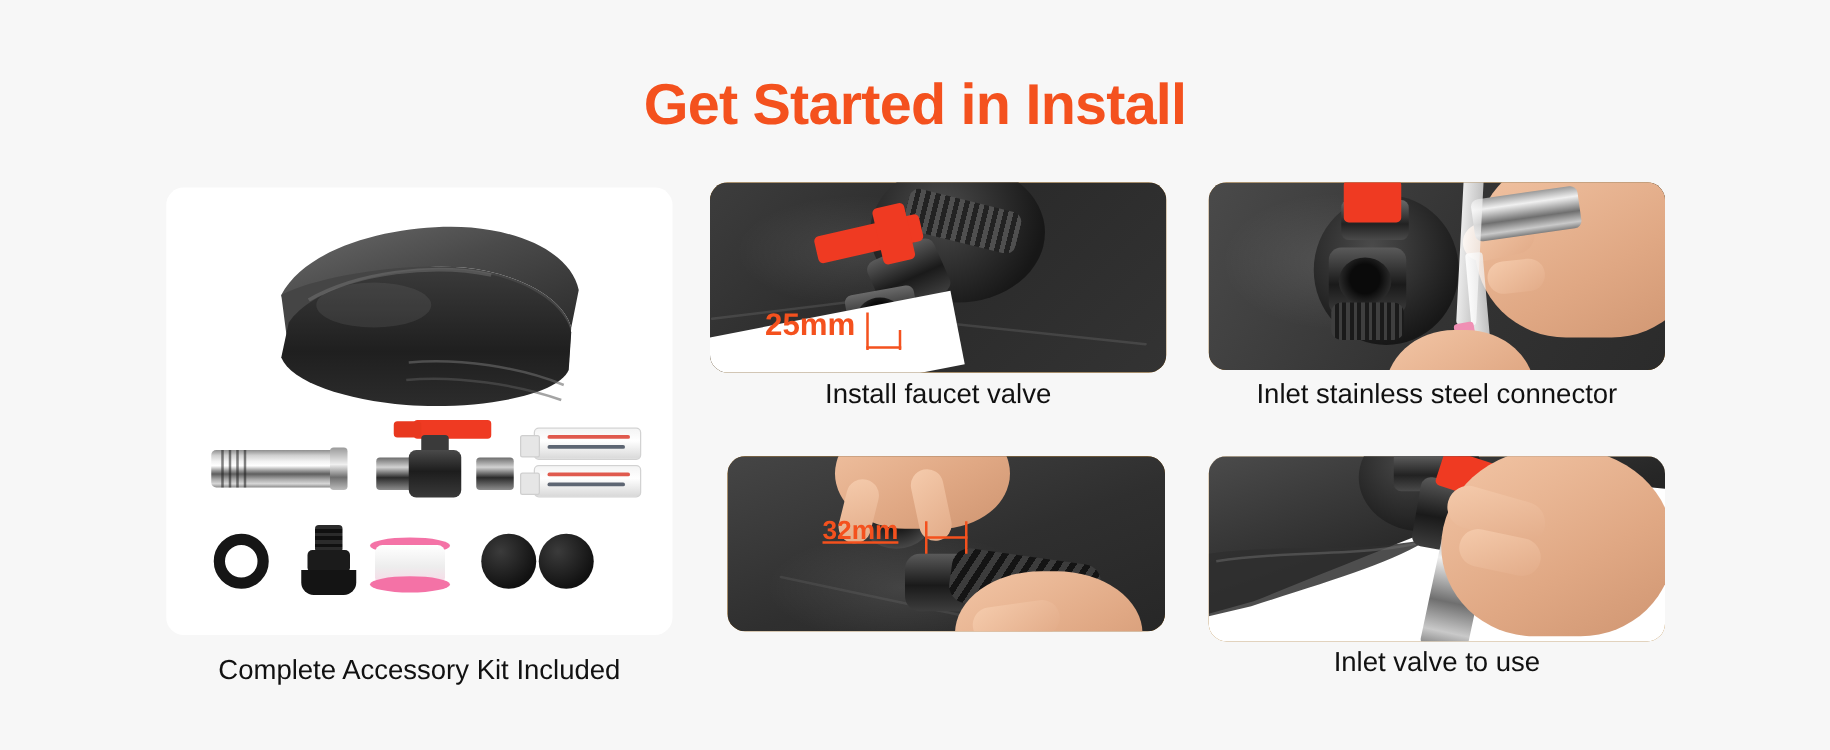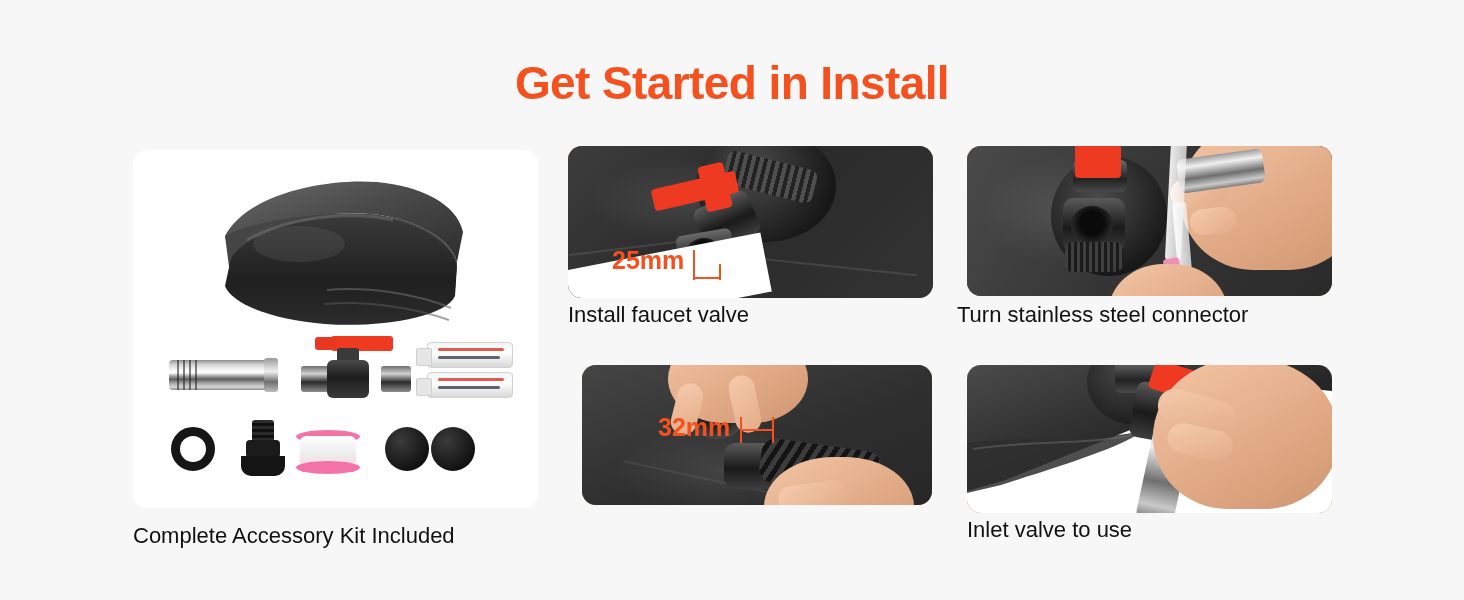--- a/index.html
+++ b/index.html
@@ -24,21 +24,21 @@
   .card {
     position: absolute;
     border-radius: 14px;
     overflow: hidden;
   }
   .kit-card { background: #ffffff; }
   .photo-card { background: #a16207; padding-left: 20px; }
 
   .caption {
     position: absolute;
-    text-align: left;
+    text-align: center;
     color: #111111;
     font-size: 22px;
     line-height: 29px;
     font-family: "Liberation Sans", sans-serif;
   }
   .caption .sub { display: block; }
 
   
   .bladder {
     position: absolute; left: 74px; top: 28px; width: 262px; height: 150px;
@@ -325,40 +325,40 @@
       <div class="finger" style="right:104px; top:30px; width:58px; height:30px; transform:rotate(-12deg);"></div>
       <div class="finger" style="right:96px; top:62px; width:46px; height:26px; transform:rotate(-6deg);"></div>
       <div class="steel-tube" style="right:68px; top:8px; width:86px; height:34px; transform:rotate(-8deg);"></div>
       <div class="tape-strip" style="right:148px; top:-6px; width:16px; height:120px; transform:rotate(3deg);"></div>
       <div class="tape-strip" style="right:142px; top:56px; width:14px; height:92px; transform:rotate(-5deg);"></div>
       <div class="tape-pink" style="right:150px; top:112px; width:16px; height:40px; transform:rotate(-10deg);"></div>
       <div class="hand" style="right:104px; bottom:-64px; width:120px; height:96px;"></div>
     </div>
   </div>
   <div class="caption" style="left:957px; top:300px; width:385px;">
-    <span>Turn stainless steel connector</span>
+    <span>Inlet stainless steel connector</span>
   </div>
 
   <div class="card photo-card" style="left:582px; top:365px; width:350px; height:140px;">
     <div class="scene bg-dark3">
       <div class="sheen" style="left:30px; top:60px; width:220px; height:90px;"></div>
       <div class="crease" style="left:40px; top:112px; width:160px; transform:rotate(12deg); background:rgba(255,255,255,.07);"></div>
 
       <div class="hole" style="left:104px; top:16px; width:62px; height:58px;
            background: radial-gradient(circle at 50% 45%, #0d0d0d 28%, #6e6e6e 100%);"></div>
       <div class="hand" style="left:86px; top:-34px; width:140px; height:92px;"></div>
       <div class="finger" style="left:92px; top:18px; width:26px; height:52px; transform:rotate(14deg);"></div>
       <div class="finger" style="left:150px; top:10px; width:26px; height:58px; transform:rotate(-12deg);"></div>
 
       <div class="pipe" style="left:142px; top:78px; width:58px; height:46px; border-radius:12px;"></div>
       <div class="hose" style="left:178px; top:80px; width:120px; height:44px; transform:rotate(8deg);"></div>
       <div class="hand" style="left:182px; bottom:-48px; width:150px; height:96px;"></div>
       <div class="finger" style="left:196px; bottom:-6px; width:70px; height:28px; transform:rotate(-8deg);"></div>
 
-      <span class="dim-label" style="left:76px; top:48px; font-size:25px;">32mm</span>
+      <span class="dim-label" style="left:76px; top:48px; font-size:21px;text-decoration:underline;">32mm</span>
       <div class="dim-tick" style="left:158px; top:52px; height:26px;"></div>
       <div class="dim-bar" style="left:158px; top:64px; width:34px;"></div>
       <div class="dim-tick" style="left:190px; top:52px; height:26px;"></div>
     </div>
   </div>
 
   <div class="card photo-card" style="left:967px; top:365px; width:365px; height:148px;">
     <div class="scene" style="background:#ffffff;">
 
       <svg viewBox="0 0 365 148" width="365" height="148" aria-hidden="true" style="position:absolute;inset:0;">

